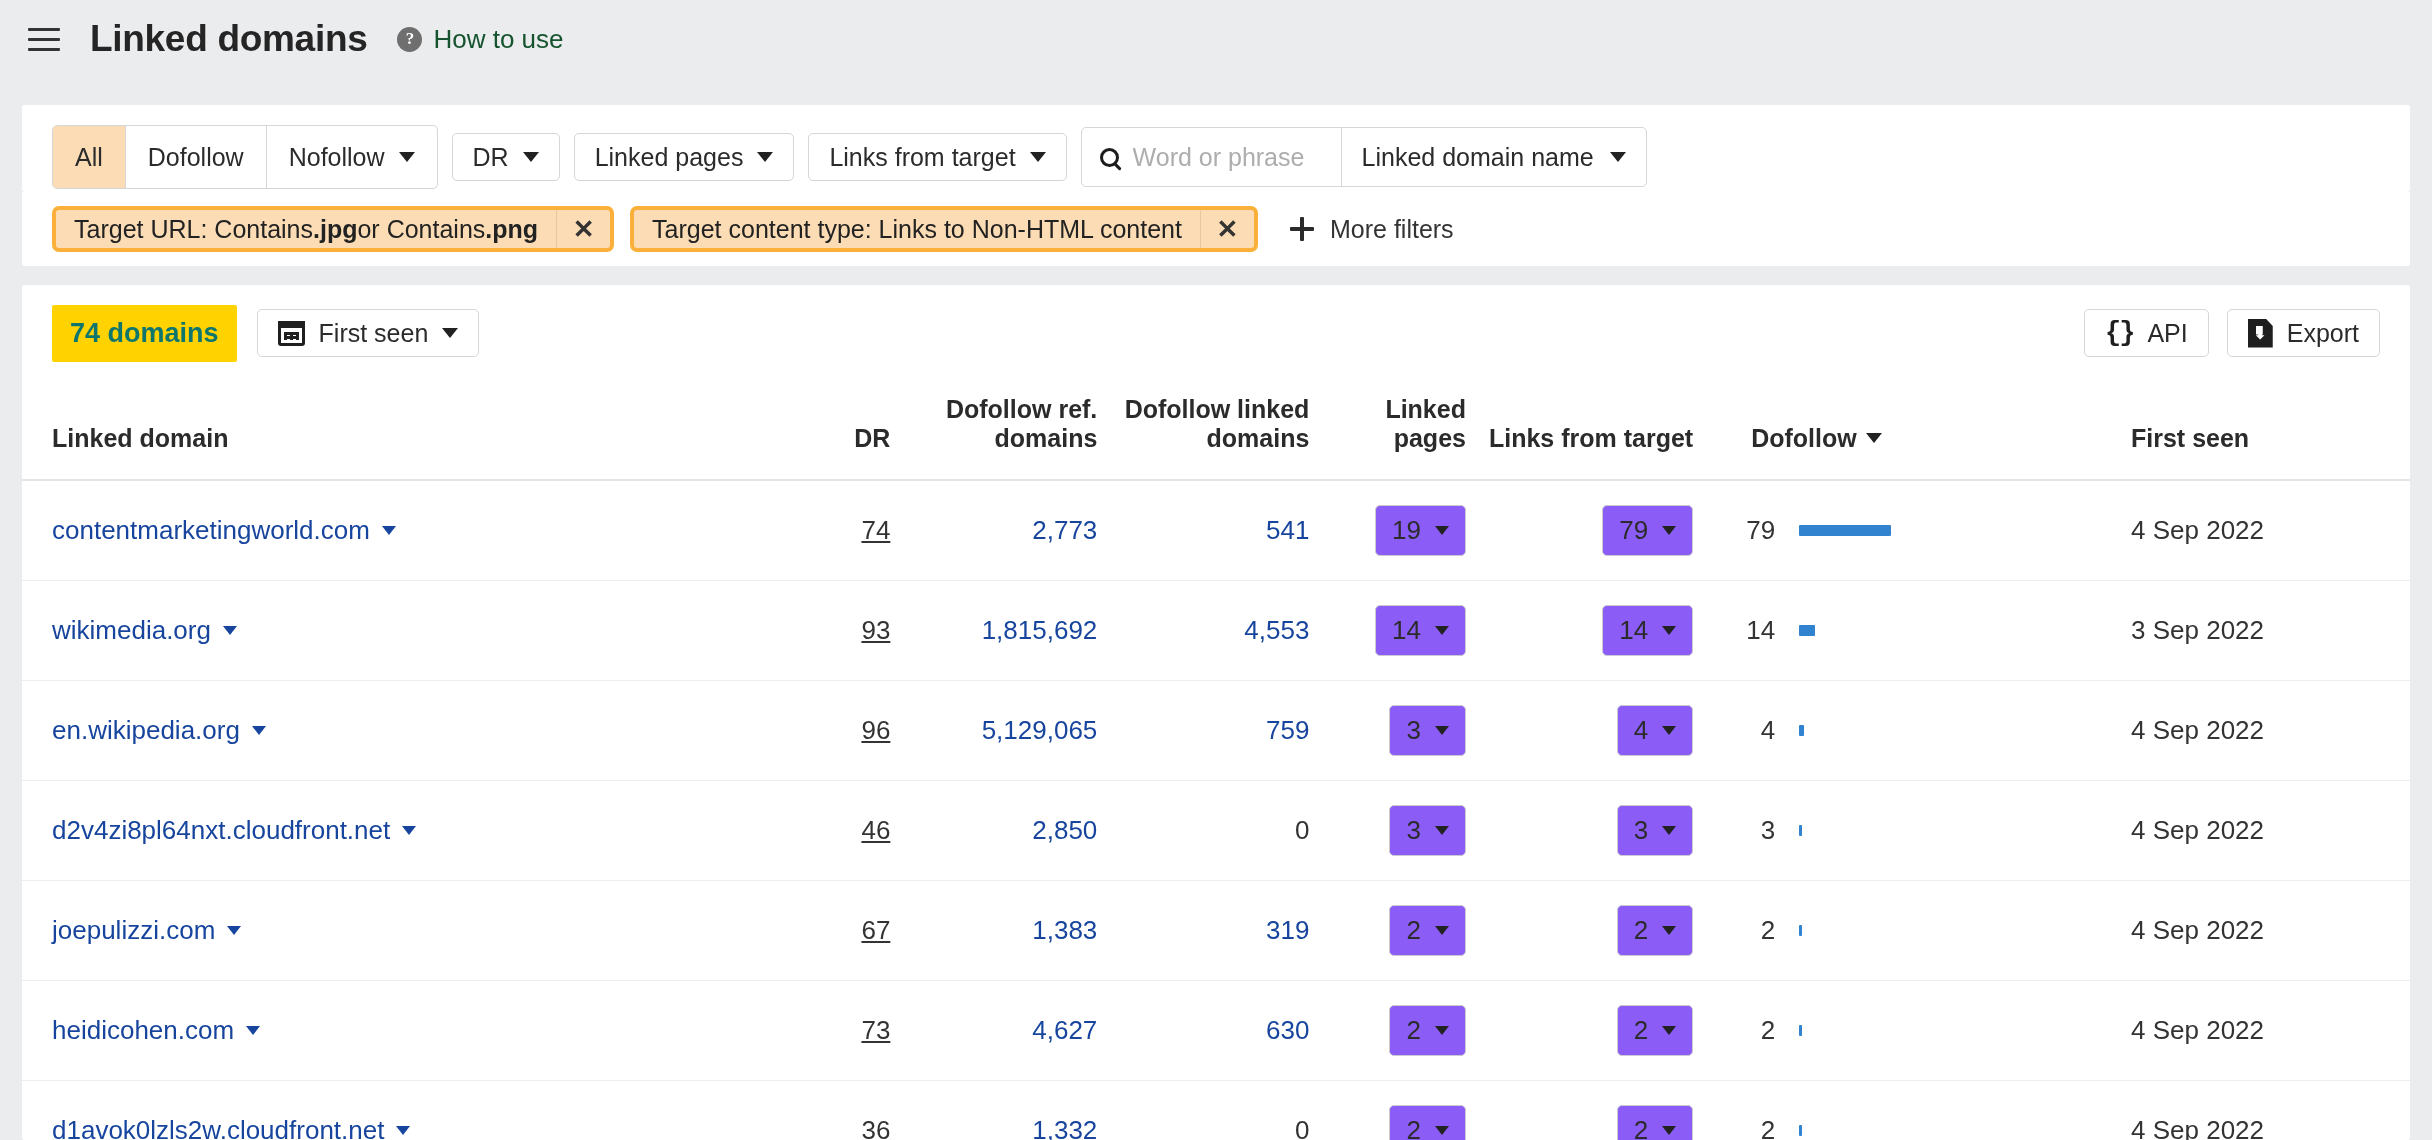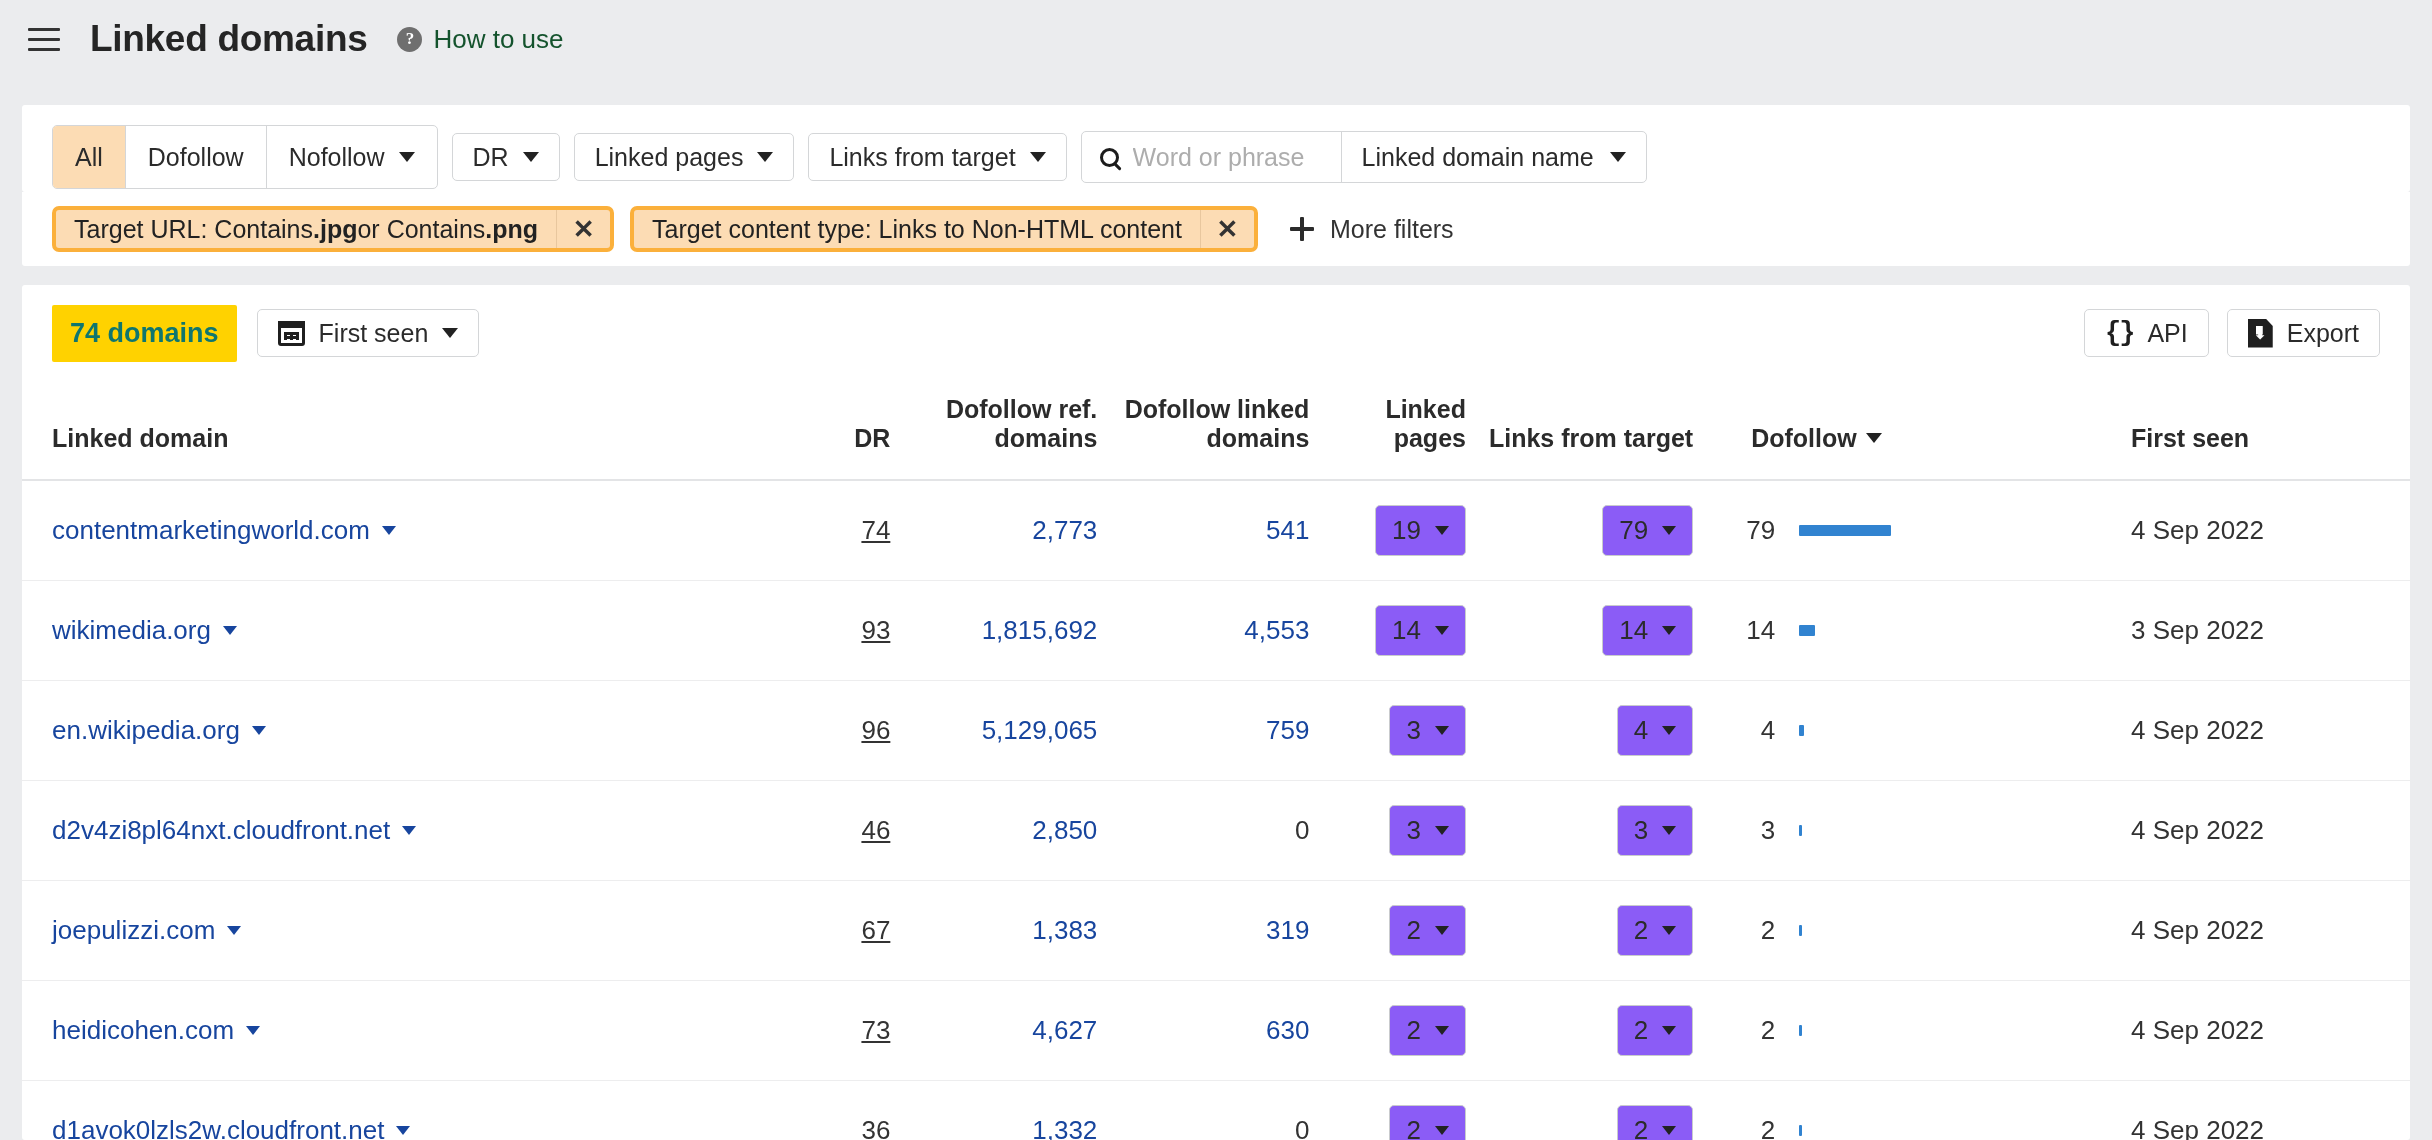--- a/index.html
+++ b/index.html
@@ -87,21 +87,21 @@
     border-right: 8px solid transparent;
     border-top: 10px solid #222;
     flex: none;
   }
   .caret.small {
     border-left-width: 7px; border-right-width: 7px; border-top-width: 9px;
   }
   .caret.blue { border-top-color: #17459e; }
 
   .search-group {
-    display: flex; height: 52px;
+    display: flex; height: 60px;
     border: 1px solid #d4d6d8; border-radius: 5px; overflow: hidden; background: #fff;
   }
   .search-box {
     display: flex; align-items: center; gap: 14px;
     width: 260px; padding: 0 18px;
     border-right: 1px solid #d4d6d8;
   }
   .search-input {
     border: none; outline: none; font-size: 25px; color: #2b2b2b;
     font-family: "Liberation Sans", sans-serif; width: 100%;

